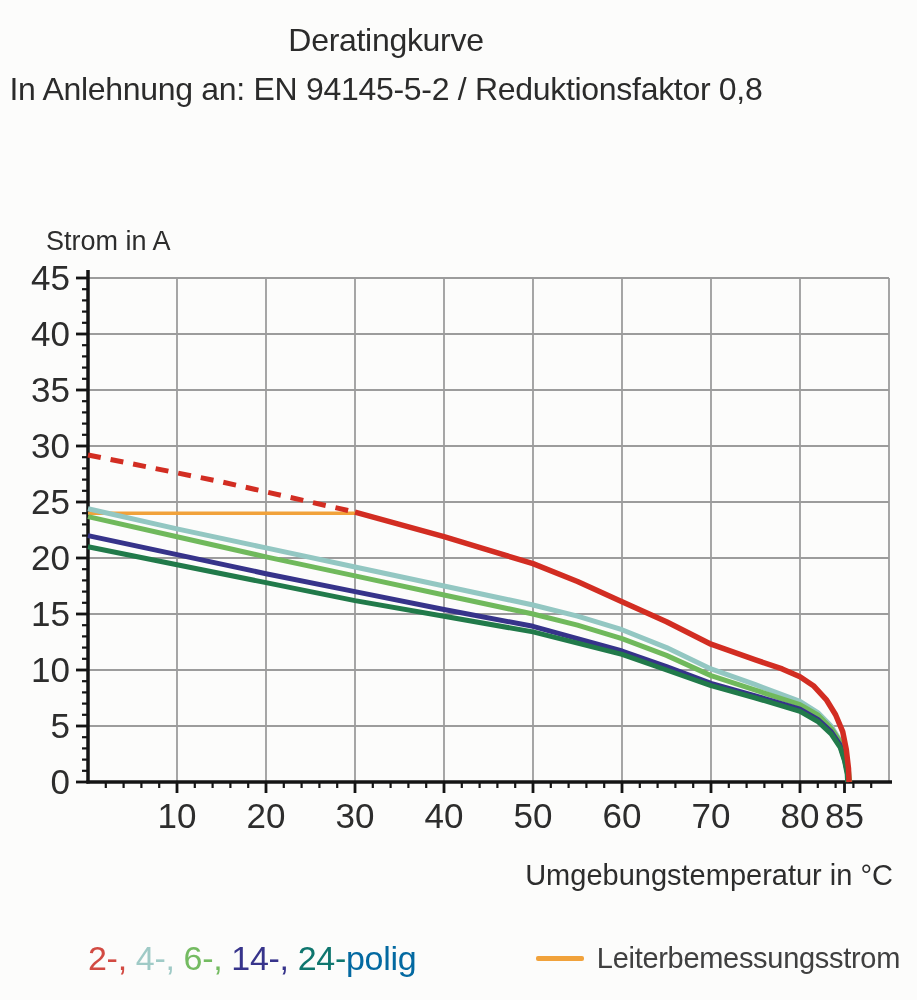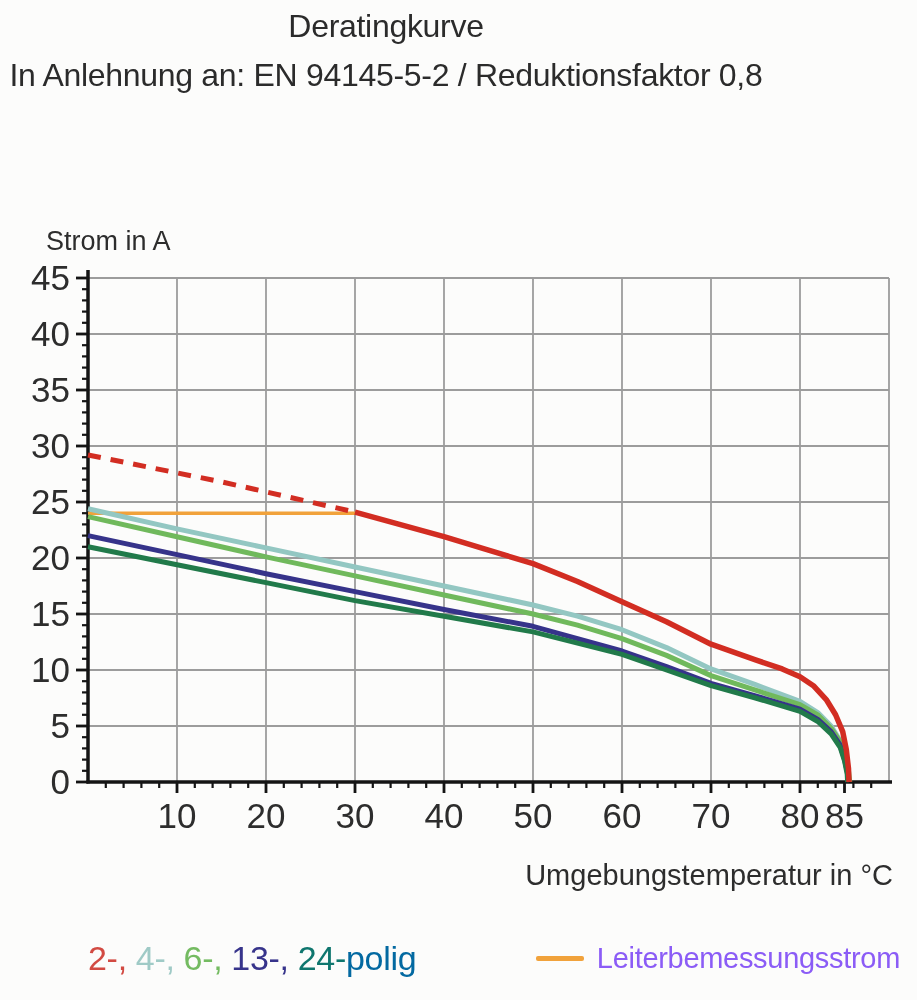--- a/index.html
+++ b/index.html
@@ -3,21 +3,21 @@
 <meta charset="utf-8">
 <style>
   html,body{margin:0;padding:0;}
   body{
     width:917px;height:1000px;position:relative;overflow:hidden;
     background:#fcfcfb;
     font-family:"Liberation Sans", sans-serif;
     color:#2d2d2d;
   }
   .title-block{
-    position:absolute;top:2px;left:0;width:772px;
+    position:absolute;top:16px;left:0;width:772px;
     text-align:center;
   }
   .title-line{
     font-size:32px;line-height:49px;font-weight:400;color:#2b2b2b;
     letter-spacing:-0.3px;white-space:nowrap;
   }
   #chart-svg-holder{position:absolute;top:0;left:0;width:917px;height:1000px;}
   svg text{font-family:"Liberation Sans", sans-serif;fill:#2d2d2d;}
   .legend-row{
     position:absolute;top:936px;left:88px;width:812px;height:44px;
@@ -25,21 +25,21 @@
   }
   .poles{font-size:34px;letter-spacing:-0.3px;white-space:nowrap;}
   .pole{margin-right:9px;}
   .pole-last{margin-right:0;}
   .poles .suffix{color:#0369a1;}
   .conductor{display:flex;align-items:center;}
   .swatch{
     display:inline-block;width:48px;height:5px;border-radius:2px;
     margin-right:13px;background:#f1a23b;
   }
-  .conductor-label{font-size:29px;color:#8b5cf6;letter-spacing:-0.3px;white-space:nowrap;}
+  .conductor-label{font-size:29px;color:#404040;letter-spacing:-0.3px;white-space:nowrap;}
 </style>
 </head>
 <body>
 
 <div id="chart-svg-holder"><svg viewBox="0 0 917 1000" width="917" height="1000">
       <line x1="88" y1="726" x2="889" y2="726" stroke="#9c9c9c" stroke-width="1.8"></line>
       <line x1="88" y1="670" x2="889" y2="670" stroke="#9c9c9c" stroke-width="1.8"></line>
       <line x1="88" y1="614" x2="889" y2="614" stroke="#9c9c9c" stroke-width="1.8"></line>
       <line x1="88" y1="558" x2="889" y2="558" stroke="#9c9c9c" stroke-width="1.8"></line>
       <line x1="88" y1="502" x2="889" y2="502" stroke="#9c9c9c" stroke-width="1.8"></line>
@@ -178,18 +178,18 @@
       <text x="46" y="250" font-size="27">Strom in A</text>
       <text x="893" y="885" text-anchor="end" font-size="29">Umgebungstemperatur in °C</text>
     </svg></div>
 
 <div class="title-block">
   <div class="title-line">Deratingkurve</div>
   <div class="title-line">In Anlehnung an: EN 94145-5-2 / Reduktionsfaktor 0,8</div>
 </div>
 
 <div class="legend-row">
-  <div class="poles"><span class="pole" style="color: rgb(210, 74, 66);">2-,</span><span class="pole" style="color: rgb(159, 202, 198);">4-,</span><span class="pole" style="color: rgb(116, 187, 97);">6-,</span><span class="pole" style="color: rgb(55, 52, 139);">13-,</span><span class="pole pole-last" style="color: #0f766e;">24-</span><span class="suffix">polig</span></div>
+  <div class="poles"><span class="pole" style="color: rgb(210, 74, 66);">2-,</span><span class="pole" style="color: rgb(159, 202, 198);">4-,</span><span class="pole" style="color: rgb(116, 187, 97);">6-,</span><span class="pole" style="color: rgb(55, 52, 139);">14-,</span><span class="pole pole-last" style="color: #0f766e;">24-</span><span class="suffix">polig</span></div>
   <div class="conductor">
     <span class="swatch" style="background: rgb(241, 162, 59);"></span>
     <span class="conductor-label">Leiterbemessungsstrom</span>
   </div>
 </div>
 
 </body></html>

